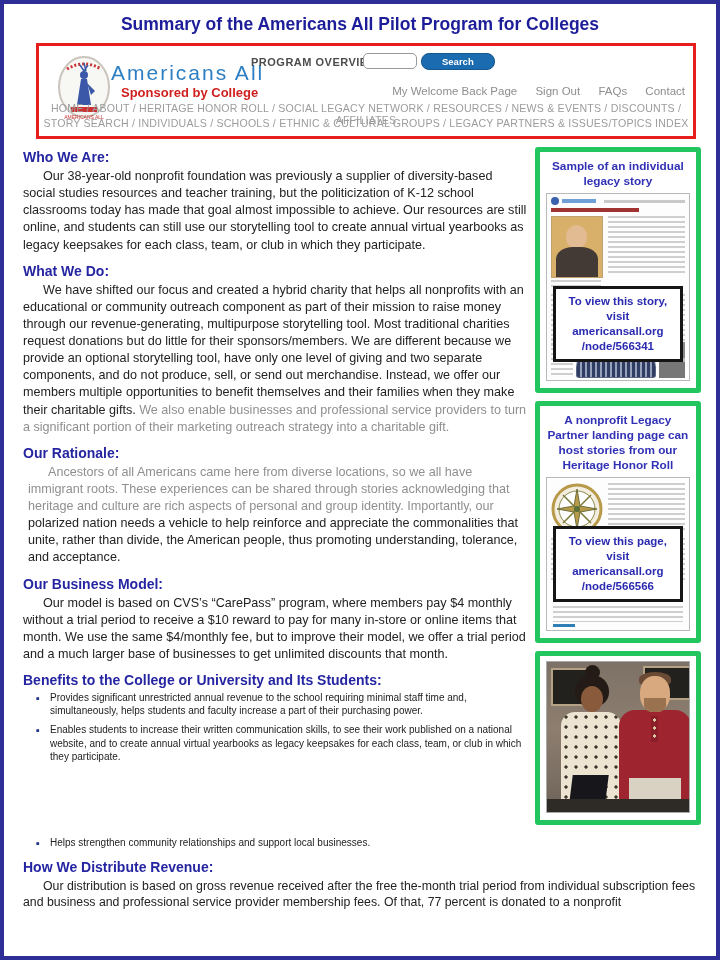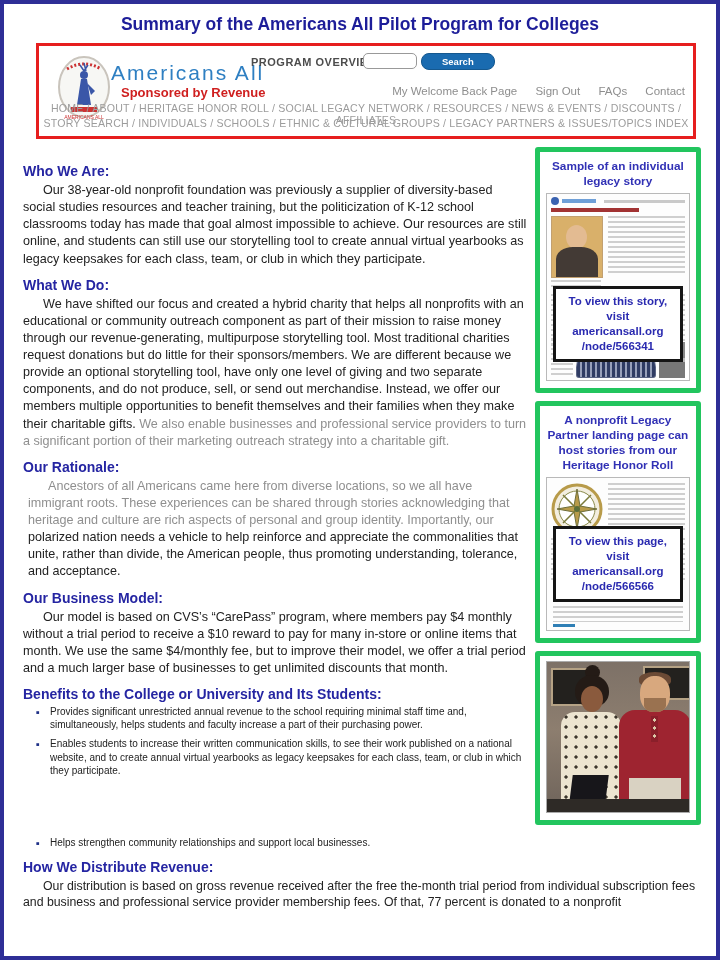--- a/index.html
+++ b/index.html
@@ -19,21 +19,21 @@
   .account-links{position:absolute;right:8px;top:39px;color:#8e8e8e;font-size:11.5px;}
   .account-links span{margin-left:15px;cursor:pointer;}
   .navrow{position:absolute;left:0;right:0;text-align:center;color:#9c9c9c;font-size:10.6px;letter-spacing:.2px;}
   .nav1{top:56px;} .nav2{top:71px;}
 
   
   .content{display:flex;padding:8px 15px 0 19px;}
   .main{width:515px;}
   .sidebar{width:170px;margin-left:8px;}
   .h{color:#2525a2;font-weight:bold;font-size:14px;margin:9px 0 3px;}
-  .h.first{margin-top:16px;}
+  .h.first{margin-top:2px;}
   .p{font-size:12.6px;color:#222;line-height:1.36;text-indent:20px;margin:0;}
   .p.inset{margin-left:5px;}
   .gray{color:#8f8f8f;}
   ul.bullets{margin:3px 0 0 13px;padding:0;list-style:none;}
   ul.bullets li{position:relative;padding-left:14px;font-size:10px;line-height:1.32;margin-bottom:6px;color:#222;}
   ul.bullets li::before{content:"▪";position:absolute;left:0;top:0;color:#1d2f86;font-size:11px;}
   .fullwidth{padding:0 15px 0 19px;}
   .p.wide{font-size:12.3px;}
 
   
@@ -113,21 +113,21 @@
         <path d="M10 14 Q27 4 44 14" fill="none" stroke="#c33" stroke-width="3" stroke-dasharray="2,2"></path>
         <circle cx="27" cy="20" r="4" fill="#3a57a8"></circle>
         <path d="M27 8 L29 16 M23 10 L27 16 M31 10 L27 16" stroke="#3a57a8" stroke-width="1.5"></path>
         <path d="M20 50 L24 24 L30 24 L34 50 Z" fill="#3a57a8"></path>
         <path d="M30 28 L38 36 L34 40 Z" fill="#3a57a8"></path>
         <rect x="14" y="52" width="26" height="5" fill="#c33"></rect>
         <text x="27" y="64" text-anchor="middle" font-size="5" fill="#c33" font-family="Liberation Sans,sans-serif">AMERICANS ALL</text>
       </svg>
     </div>
     <div class="brandname">Americans  All</div>
-    <div class="sponsored">Sponsored by Revenue</div>
+    <div class="sponsored">Sponsored by College</div>
     <div class="po-label">PROGRAM OVERVIEW</div>
     <input class="search-input" type="text" placeholder="" style="">
     <button class="search-btn">Search</button>
     <div class="account-links">
       <span>My Welcome Back Page</span>
       <span>Sign Out</span>
       <span>FAQs</span>
       <span>Contact</span>
     </div>
     <div class="navrow nav1">HOME / ABOUT / HERITAGE HONOR ROLL / SOCIAL LEGACY NETWORK / RESOURCES / NEWS &amp; EVENTS / DISCOUNTS / AFFILIATES</div>

